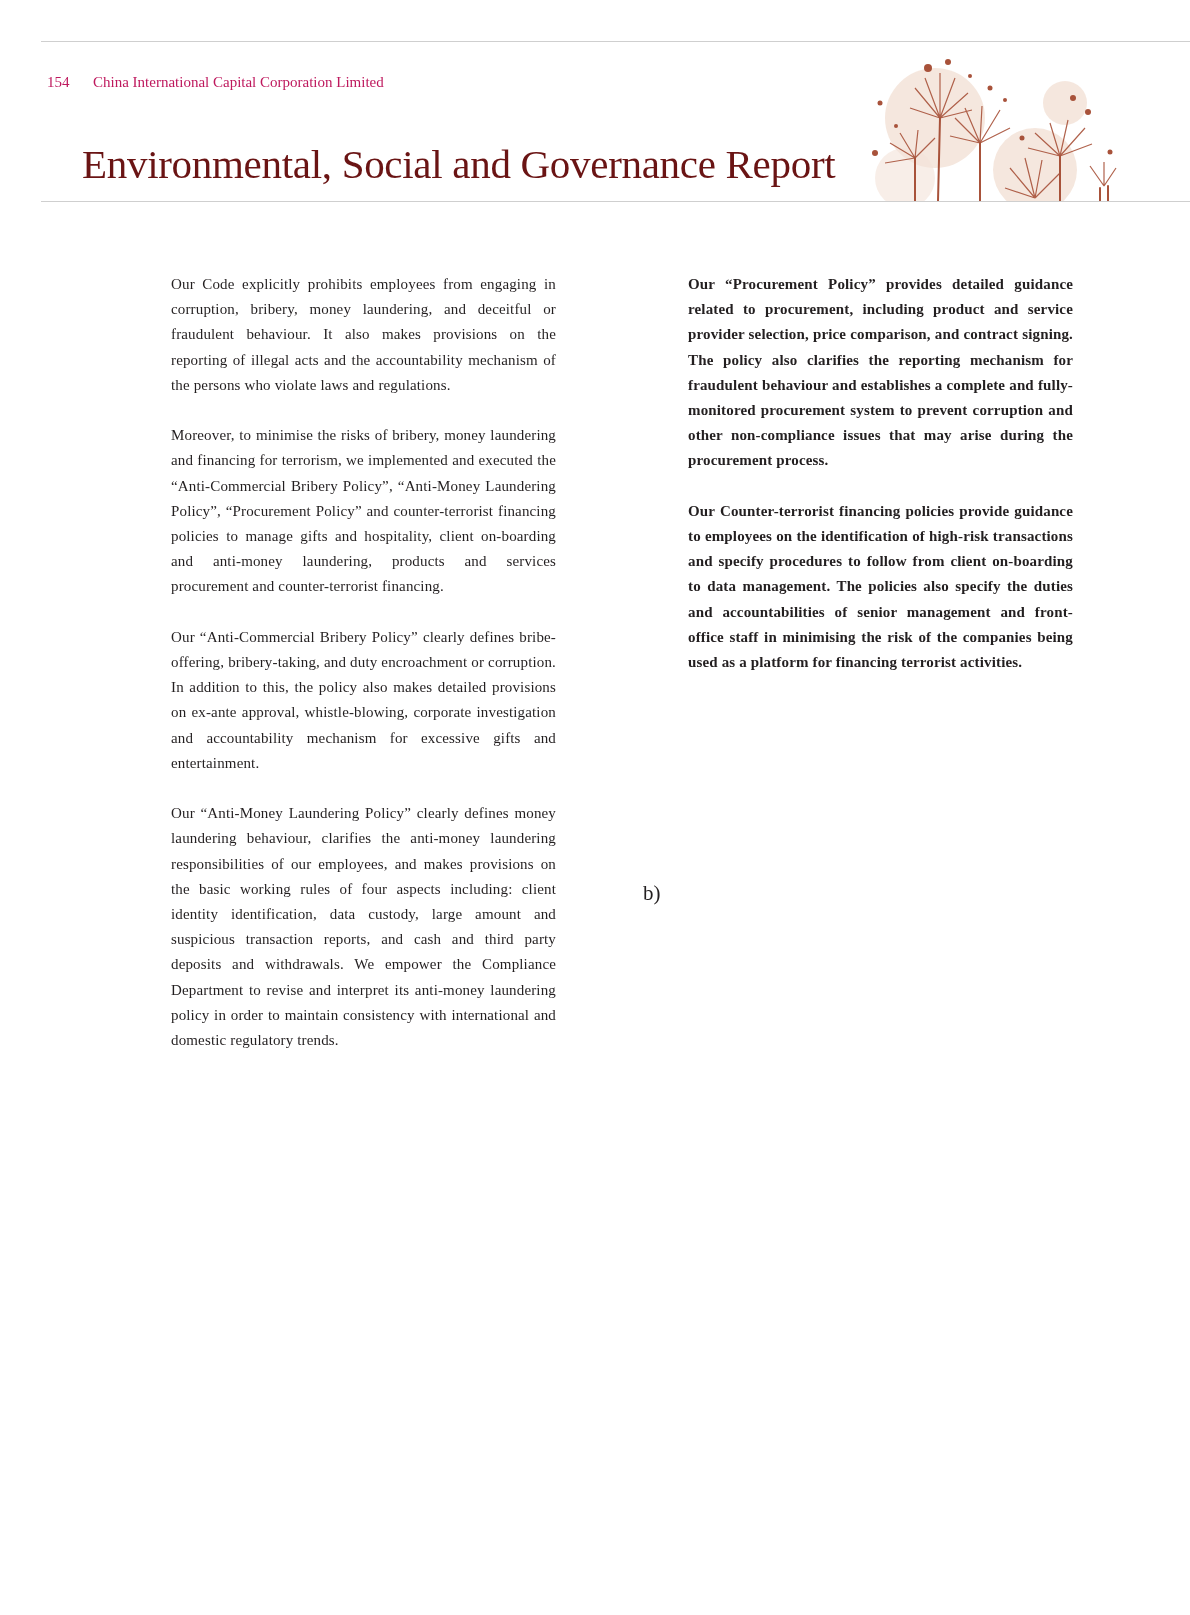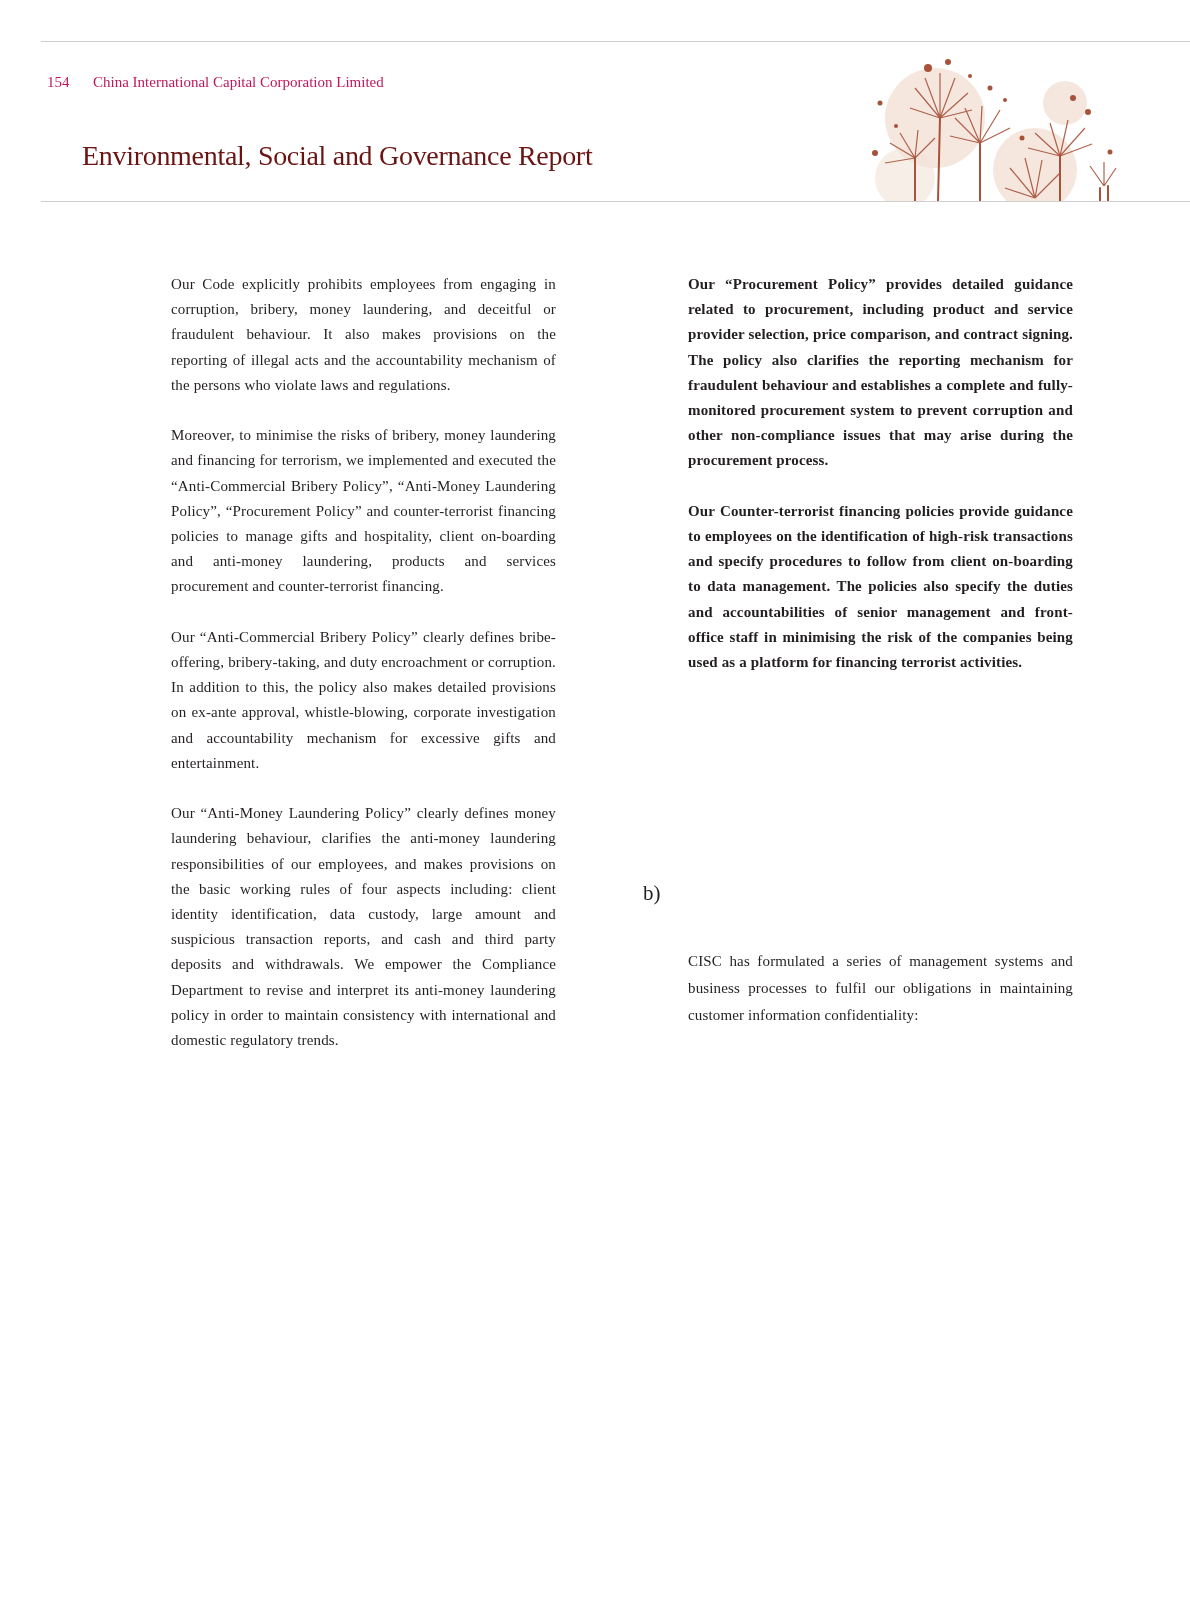--- a/index.html
+++ b/index.html
@@ -3,21 +3,21 @@
 <meta charset="utf-8">
 <style>
   html, body { margin: 0; padding: 0; background: #ffffff; }
   body { width: 1190px; height: 1615px; position: relative; overflow: hidden;
          font-family: "Liberation Serif", "DejaVu Serif", serif; color: #231f20; }
   .rule { position: absolute; left: 41px; right: 0; height: 1px; background: #cfcfcf; }
   .rule.top { top: 41px; }
   .rule.bottom { top: 201px; }
   .running-head { position: absolute; top: 40px; left: 47px; font-size: 15px; color: #be185d; margin-top: 34px; }
   .running-head .pg { display: inline-block; width: 46px; }
-  .title { position: absolute; top: 140px; left: 82px; font-size: 28px; color: #6a1414; letter-spacing: -0.3px; }
+  .title { position: absolute; top: 140px; left: 82px; font-size: 41px; color: #6a1414; letter-spacing: -0.3px; }
   .deco { position: absolute; left: 860px; top: 48px; width: 260px; height: 153px; }
   .col { position: absolute; font-size: 15px; line-height: 25.2px; text-align: justify; }
   .col p { margin: 0 0 25.2px 0; letter-spacing: 0.15px; }
   .col-left { left: 171px; top: 272px; width: 385px; }
   .col-right { left: 688px; top: 272px; width: 385px; font-weight: bold; }
   .section-head { position: absolute; left: 643px; top: 880px; width: 430px; color: #6a1414; font-weight: bold; font-size: 21px; line-height: 27px; }
   .section-head .num { position: absolute; left: 0; top: 0; font-weight: normal; color: #231f20; }
   .section-head .txt { margin-left: 45px; display: block; text-align: justify; }
   .col-right2 { left: 688px; top: 948px; width: 385px; line-height: 27.2px; }
   .col-right2 p { margin: 0 0 27.2px 0; }
@@ -82,14 +82,13 @@
 <div class="col col-right">
   <p>Our “Procurement Policy” provides detailed guidance related to procurement, including product and service provider selection, price comparison, and contract signing. The policy also clarifies the reporting mechanism for fraudulent behaviour and establishes a complete and fully-monitored procurement system to prevent corruption and other non-compliance issues that may arise during the procurement process.</p>
   <p>Our Counter-terrorist financing policies provide guidance to employees on the identification of high-risk transactions and specify procedures to follow from client on-boarding to data management. The policies also specify the duties and accountabilities of senior management and front-office staff in minimising the risk of the companies being used as a platform for financing terrorist activities.</p>
 </div>
 
 <h2 class="section-head" style="margin:0;">
   <span class="num">b)</span>
 </h2>
 
 <div class="col col-right2">
-  <p>CISC has formulated a series of management systems and business processes to fulfil our obligations in maintaining customer information confidentiality:</p>
 </div>
 
 </body></html>

